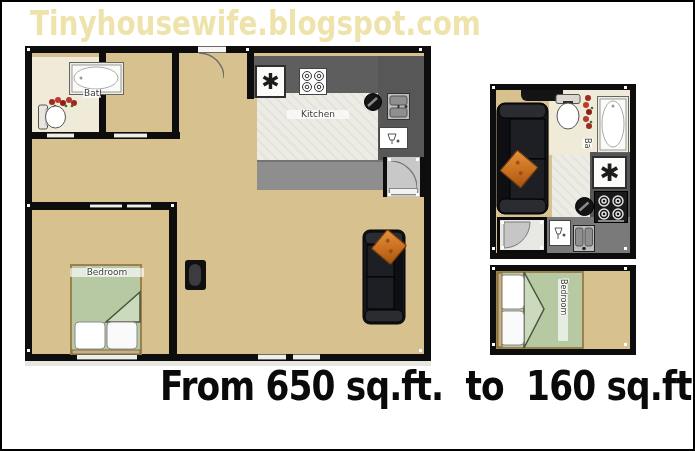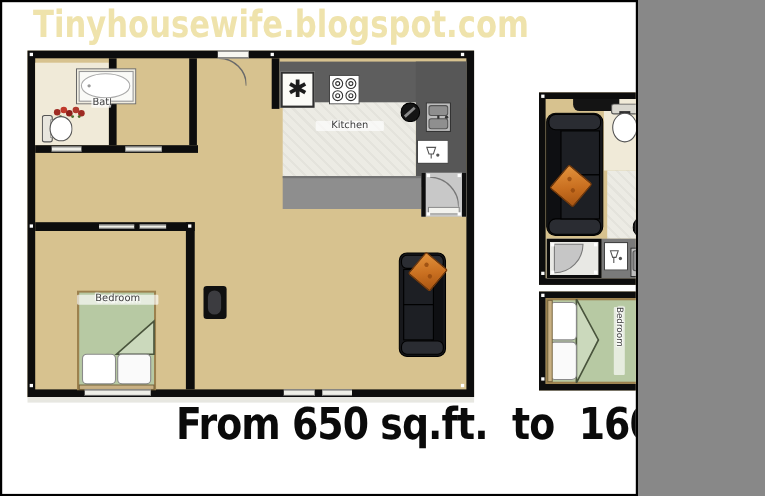--- a/index.html
+++ b/index.html
@@ -1,17 +1,17 @@
 <!DOCTYPE html>
 <html><head>
 <meta charset="utf-8">
 <style>
   html,body{margin:0;padding:0;background:#888;}
   .page{
-    position:relative;width:580px;height:451px;background:#FFFFFF;
+    position:relative;width:695px;height:451px;background:#FFFFFF;
     border:2px solid #000;box-sizing:border-box;overflow:hidden;
     font-family:"DejaVu Sans","Liberation Sans",sans-serif;
   }
   .abs{position:absolute;}
   .blog-title{
     left:28px;top:1px;font-size:34px;font-weight:bold;color:#EFE3AC;
     transform:scaleX(.82);transform-origin:left top;white-space:pre;letter-spacing:0px;
   }
   .caption{
     left:158px;top:361px;font-size:40px;font-weight:bold;color:#0A0A0A;

